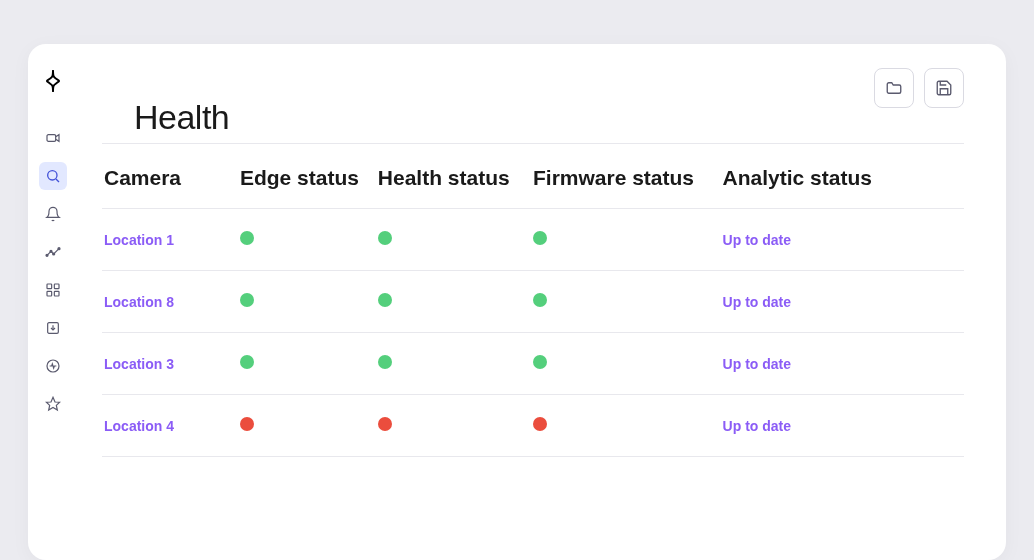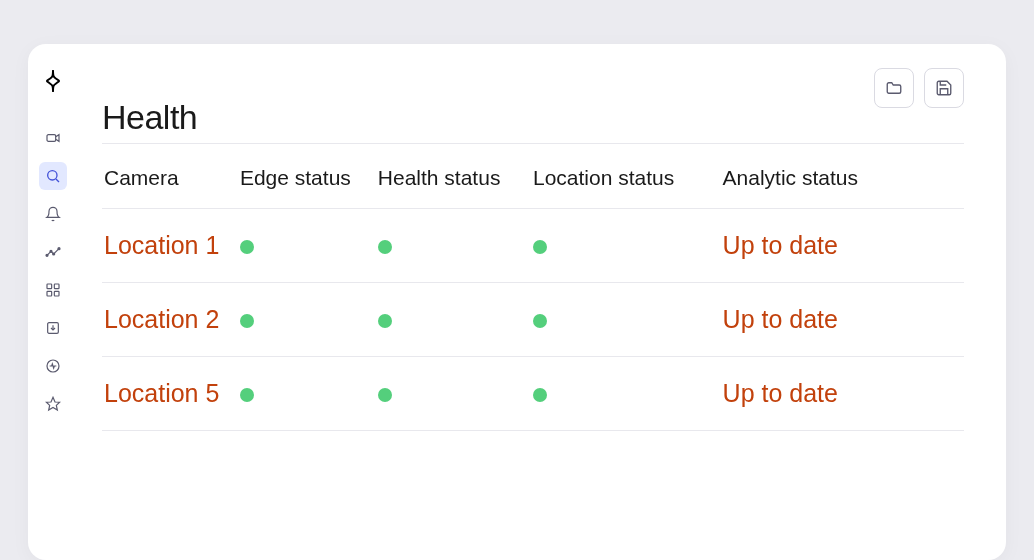--- a/index.html
+++ b/index.html
@@ -69,20 +69,21 @@
       flex: 1;
       padding: 24px 42px 0 24px;
       overflow: hidden;
     }
     
     .header {
       display: flex;
       justify-content: space-between;
       align-items: flex-start;
       margin-bottom: 6px;
+      margin-left: 32px;
     }
     
     .page-title {
       font-size: 34px;
       font-weight: 400;
       color: #1a1a1a;
       letter-spacing: -0.5px;
       margin-top: 30px;
     }
     
@@ -110,31 +111,31 @@
     }
     
     .table {
       width: 100%;
       border-collapse: collapse;
     }
     
     .table thead th {
       text-align: left;
       font-size: 21px;
-      font-weight: 400;
+      font-weight: 700;
       color: #1a1a1a;
       padding: 22px 8px 18px 0;
       border-top: 1px solid #e8e8ed;
       border-bottom: 1px solid #e8e8ed;
     }
     
     .table tbody td {
-      font-size: 25px;
-      font-weight: 400;
-      color: #c2410c;
+      font-size: 14px;
+      font-weight: 700;
+      color: #8b5cf6;
       padding: 22px 8px 22px 0;
       border-bottom: 1px solid #e8e8ed;
       vertical-align: middle;
     }
     
     .table thead th:first-child,
     .table tbody td:first-child {
       padding-left: 2px;
     }
     
@@ -254,44 +255,51 @@
         </button>
       </div>
     </div>
 
     <table class="table">
       <thead>
         <tr>
           <th class="col-camera">Camera</th>
           <th class="col-edge">Edge status</th>
           <th class="col-cstatus">Health status</th>
-          <th class="col-astatus">Location status</th>
+          <th class="col-astatus">Firmware status</th>
           <th class="col-firmware">Analytic status</th>
         </tr>
       </thead>
       <tbody>
 
       <tr>
             <td>Location 1</td>
             <td><span class="status-dot green" style="background: rgb(84, 207, 124);"></span></td>
             <td><span class="status-dot green" style="background: rgb(84, 207, 124);"></span></td>
             <td><span class="status-dot green" style="background: rgb(84, 207, 124);"></span></td>
             <td>Up to date</td>
           </tr>
           <tr>
-            <td>Location 2</td>
+            <td>Location 8</td>
             <td><span class="status-dot green" style="background: rgb(84, 207, 124);"></span></td>
             <td><span class="status-dot green" style="background: rgb(84, 207, 124);"></span></td>
             <td><span class="status-dot green" style="background: rgb(84, 207, 124);"></span></td>
             <td>Up to date</td>
           </tr>
           <tr>
-            <td>Location 5</td>
-            <td><span class="status-dot green" style="background: rgb(84, 207, 124);"></span></td>
-            <td><span class="status-dot green" style="background: rgb(84, 207, 124);"></span></td>
-            <td><span class="status-dot green" style="background: rgb(84, 207, 124);"></span></td>
+            <td>Location 3</td>
+            <td><span class="status-dot green" style="background: rgb(84, 207, 124);"></span></td>
+            <td><span class="status-dot green" style="background: rgb(84, 207, 124);"></span></td>
+            <td><span class="status-dot green" style="background: rgb(84, 207, 124);"></span></td>
+            <td>Up to date</td>
+          </tr>
+          <tr>
+            <td>Location 4</td>
+            <td><span class="status-dot red" style="background: rgb(235, 77, 61);"></span></td>
+            <td><span class="status-dot red" style="background: rgb(235, 77, 61);"></span></td>
+            <td><span class="status-dot red" style="background: rgb(235, 77, 61);"></span></td>
             <td>Up to date</td>
           </tr>
         </tbody>
     </table>
   </main>
 
 </div>
 
 </body></html>

